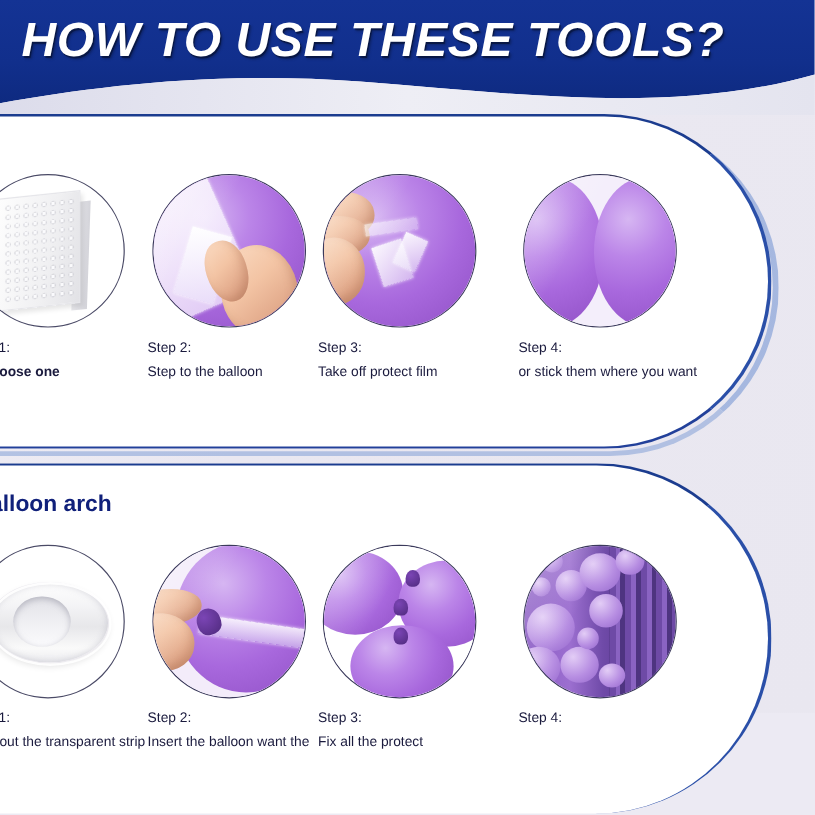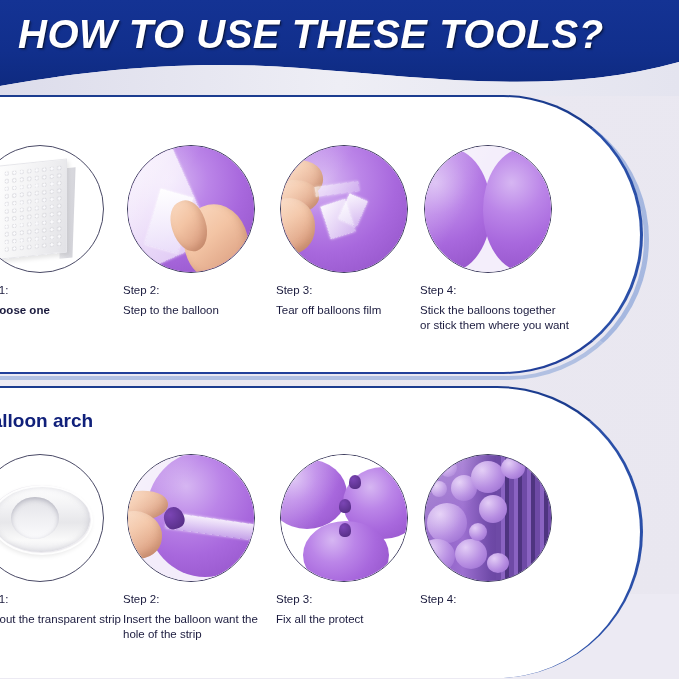--- a/index.html
+++ b/index.html
@@ -44,21 +44,21 @@
   .section-title{
     position:absolute;left:18px;top:22px;
     font-size:19px;font-weight:bold;color:#10207a;
     font-family:"Liberation Sans","DejaVu Sans",sans-serif;
   }
 
   
   .steps{position:absolute;left:0;top:0;width:640px;height:100%;}
   .step{position:absolute;width:150px;}
   .step-0{left:12px;}  .step-1{left:163px;}
-  .step-2{left:316px;} .step-3{left:460px;}
+  .step-2{left:305px;} .step-3{left:472px;}
 
   .circle-wrap{position:relative;width:128px;height:128px;margin:0 auto 0 4px;}
   .circle{position:absolute;inset:0;border-radius:50%;overflow:hidden;
     border:1px solid #3b3a5c;background:#fff;}
   .circle.plain{border:1px solid #4a4a66;}
 
   .step-label{margin-top:10px;font-size:11.5px;color:#1a1a3d;line-height:1.35;
     font-family:"Liberation Sans","DejaVu Sans",sans-serif;}
   .step-no{display:block;margin-bottom:4px;}
   .step-desc{display:block;}
@@ -202,37 +202,36 @@
                 <div class="hand" style="left:-18px;top:52px;width:52px;height:56px;transform:rotate(2deg);"></div>
                 <div class="film" style="left:44px;top:56px;width:26px;height:34px;transform:rotate(-18deg);"></div>
                 <div class="film" style="left:62px;top:50px;width:20px;height:28px;transform:rotate(24deg);"></div>
                 <div class="film" style="left:34px;top:38px;width:44px;height:10px;transform:rotate(-8deg);opacity:.7;"></div>
                 <div class="sel-sheen"></div>
               </div>
             </div>
           </div>
           <div class="step-label">
             <span class="step-no">Step 3:</span>
-            <span class="step-desc">Tear off  balloons film</span>
+            <span class="step-desc">Take off  protect film</span>
           </div>
         </div>
 
         <div class="step step-3" style="top:48px">
           <div class="circle-wrap">
             <div class="circle">
               <div class="ill" style="background:#f4eefb">
                 <div class="balloon-purple" style="position:absolute;left:-18px;top:2px;width:84px;height:124px;border-radius:50%;"></div>
                 <div class="balloon-purple" style="position:absolute;left:58px;top:2px;width:84px;height:124px;border-radius:50%;"></div>
                 <div class="sel-sheen"></div>
               </div>
             </div>
           </div>
           <div class="step-label">
             <span class="step-no">Step 4:</span>
-            <span class="step-desc">Stick the balloons together</span>
             <span class="step-desc2">or stick them where you want</span>
           </div>
         </div>
 
       </div>
     </div>
   </div>
 
   <div class="panel panel-2">
     <div class="panel-inner">
@@ -264,21 +263,20 @@
                 <div class="knot" style="left:36px;top:52px;width:20px;height:22px;transform:rotate(-18deg);"></div>
                 <div class="hand" style="left:-20px;top:36px;width:60px;height:30px;transform:rotate(-6deg);"></div>
                 <div class="hand" style="left:-22px;top:56px;width:56px;height:48px;transform:rotate(4deg);"></div>
                 <div class="sel-sheen"></div>
               </div>
             </div>
           </div>
           <div class="step-label">
             <span class="step-no">Step 2:</span>
             <span class="step-desc">Insert the balloon want the</span>
-            <span class="step-desc2">hole of the strip</span>
           </div>
         </div>
 
         <div class="step step-2" style="top:66px">
           <div class="circle-wrap">
             <div class="circle">
               <div class="ill" style="background:#ffffff">
                 <div class="balloon-purple" style="position:absolute;left:-14px;top:4px;width:80px;height:70px;border-radius:50%;"></div>
                 <div class="balloon-purple" style="position:absolute;left:62px;top:12px;width:80px;height:72px;border-radius:50%;"></div>
                 <div class="balloon-purple" style="position:absolute;left:22px;top:66px;width:86px;height:68px;border-radius:50%;"></div>

